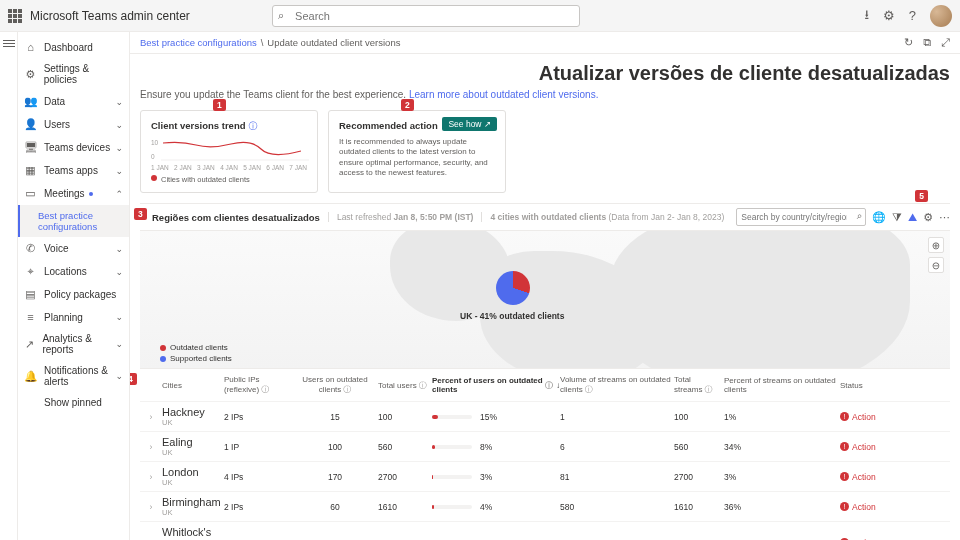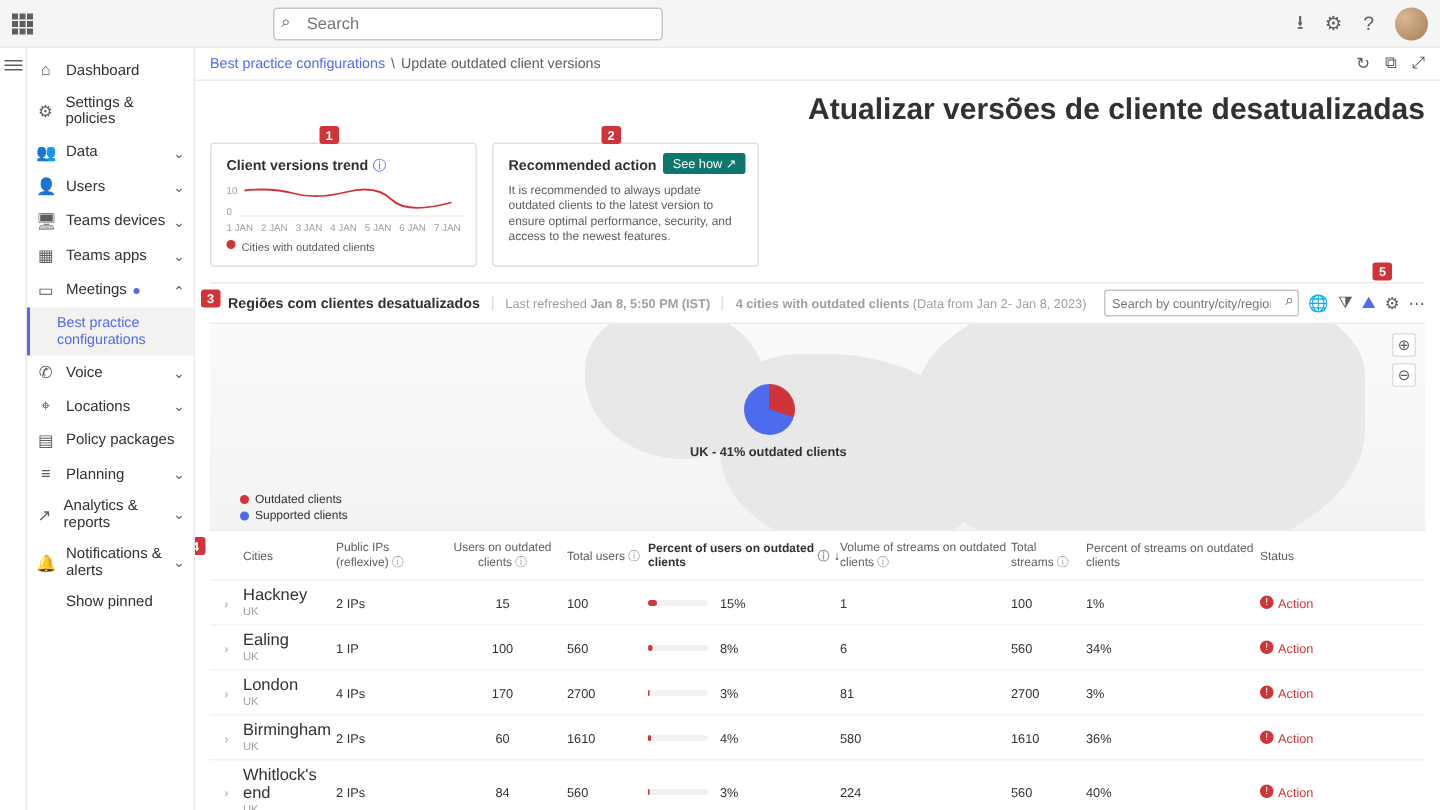--- a/index.html
+++ b/index.html
@@ -2,21 +2,21 @@
 <html><head>
 <meta charset="utf-8">
 <style>
 * { box-sizing: border-box; margin: 0; padding: 0; font-family: "Segoe UI", Arial, sans-serif; }
 body { width: 960px; height: 540px; overflow: hidden; background: #f5f5f5; font-size: 11px; color: #323130; }
 .topbar { height: 32px; background: #f5f5f5; display: flex; align-items: center; padding: 0 8px; border-bottom: 1px solid #edebe9; }
 .waffle { width: 14px; height: 14px; display: grid; grid-template-columns: repeat(3,1fr); gap: 1px; margin-right: 8px; cursor: pointer; }
 .waffle span { background: #605e5c; }
 .app-title { font-size: 12px; color: #323130; }
 .search-wrap { margin-left: auto; margin-right: auto; position: relative; left: -40px; }
-.search-box { width: 260px; height: 22px; border: 1px solid #c8c6c4; border-radius: 3px; padding: 0 6px 0 22px; font-size: 11px; background: #fff; }
+.search-box { width: 308px; height: 22px; border: 1px solid #c8c6c4; border-radius: 3px; padding: 0 6px 0 22px; font-size: 11px; background: #fff; }
 .search-wrap .sicon { position: absolute; left: 6px; top: 4px; color: #605e5c; }
 .top-icons { display: flex; gap: 14px; align-items: center; margin-left: auto; }
 .top-icons .ti { color: #605e5c; cursor: pointer; font-size: 13px; }
 .avatar { width: 22px; height: 22px; border-radius: 50%; background: radial-gradient(circle at 30% 30%,#d8b896,#a67c52); }
 .shell { display: flex; height: calc(540px - 32px); }
 .leftcol { width: 18px; background: #fff; border-right: 1px solid #edebe9; display: flex; justify-content: center; padding-top: 6px; }
 .hamburger { width: 12px; cursor: pointer; }
 .hamburger div { height: 1px; background: #605e5c; margin: 2px 0; }
 .sidebar { width: 112px; background: #fff; border-right: 1px solid #edebe9; padding-top: 4px; }
 .navitem { display: flex; align-items: center; padding: 5px 6px; font-size: 10px; color: #323130; cursor: pointer; position: relative; }
@@ -91,20 +91,21 @@
       <span></span>
       <span></span>
       <span></span>
       <span></span>
       <span></span>
       <span></span>
       <span></span>
       <span></span>
       <span></span>
     </div>
+  <div class="app-title">Microsoft Teams admin center</div>
   <div class="search-wrap">
     <span class="sicon">⌕</span>
     <input class="search-box" placeholder="Search" style="">
   </div>
   <div class="top-icons">
     <span class="ti">⭳</span>
     <span class="ti">⚙</span>
     <span class="ti">?</span>
     <div class="avatar"></div>
   </div>
@@ -199,20 +200,23 @@
       <span class="bc2">Update outdated client versions</span>
       <div class="bcicons">
         <span>↻</span>
         <span>⧉</span>
         <span>⤢</span>
       </div>
     </div>
 
     <div class="content">
       <h1>Atualizar versões de cliente desatualizadas</h1>
+      <div class="subtitle">
+        <span>Ensure you update the Teams client for the best experience. </span><a href="#">Learn more about outdated client versions.</a>
+      </div>
 
       <div class="cards">
         <div class="card card1">
           <div class="badge" style="left:72px;top:-12px">1</div>
           <div><span class="ctitle">Client versions trend</span><span class="info-icon">ⓘ</span></div>
           <div class="sparkline">
             <svg width="158" height="24">
               <text x="0" y="8" font-size="6.5" fill="#a19f9d">10</text>
               <text x="0" y="22" font-size="6.5" fill="#a19f9d">0</text>
               <path d="M12 6 Q30 4 45 8 T80 7 T110 12 T150 14" stroke="#d13438" stroke-width="1.2" fill="none"></path>

